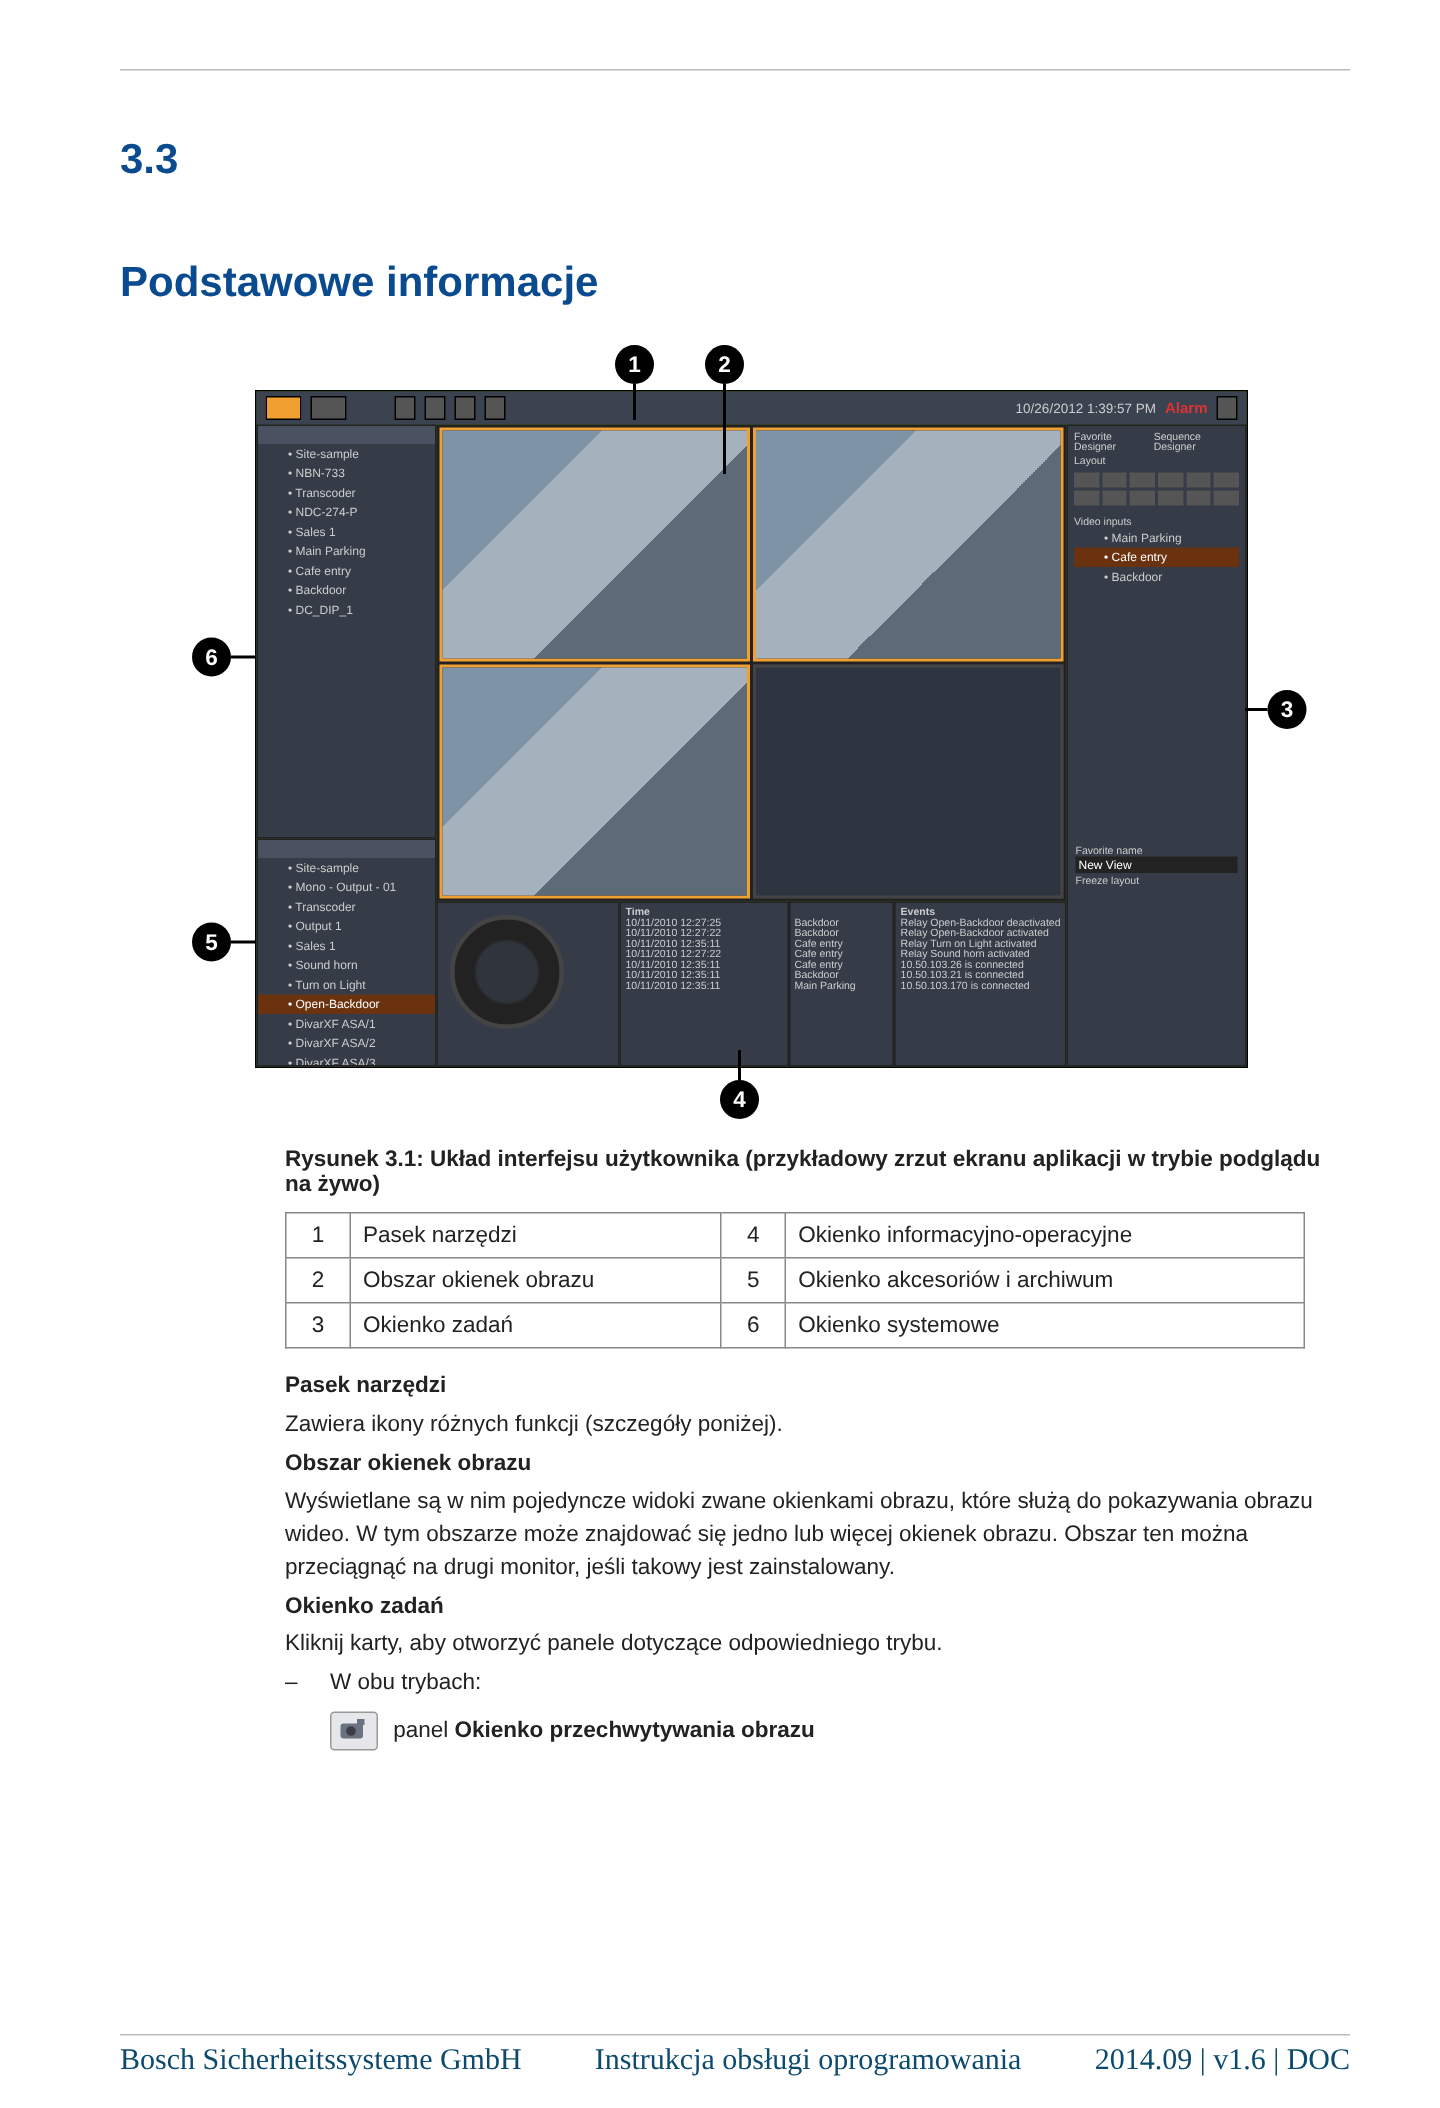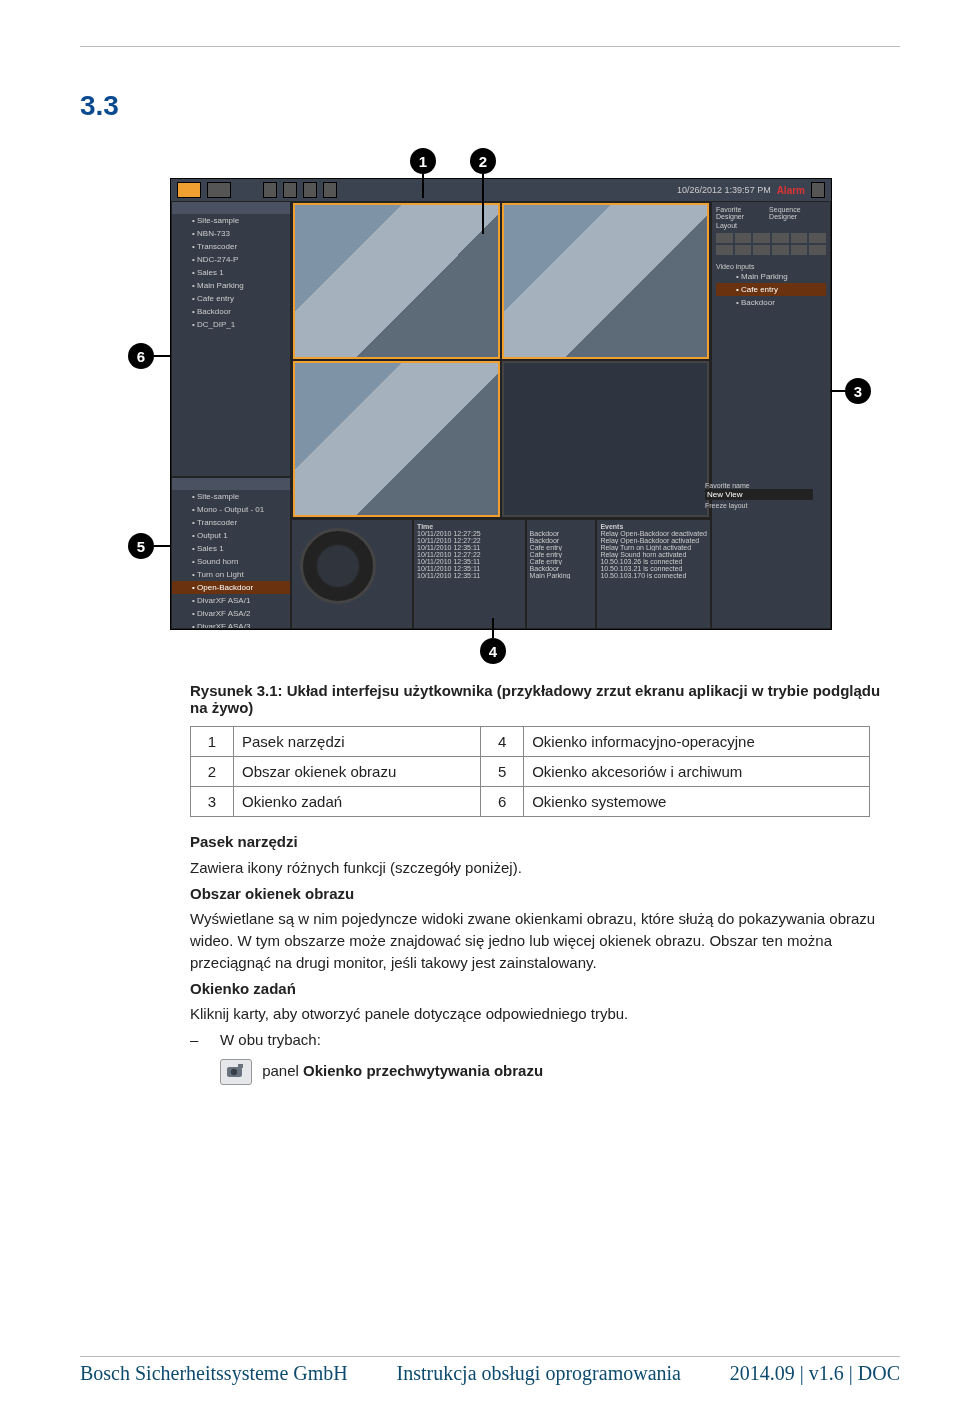--- a/index.html
+++ b/index.html
@@ -68,20 +68,21 @@
 </style>
 </head>
 <body>
 
 <div class="page">
   <div class="rule"></div>
 
   <div class="content">
     <div class="section-row">
       <span class="section-no">3.3</span>
+      <span class="section-title">Podstawowe informacje</span>
     </div>
 
     <div class="figure-wrap">
 
       <div class="callout" style="top:0;left:300px">1</div>
       <div class="callout-line" style="top:26px;left:312px;width:2px;height:24px"></div>
       <div class="callout" style="top:0;left:360px">2</div>
       <div class="callout-line" style="top:26px;left:372px;width:2px;height:60px"></div>
       <div class="callout" style="top:230px;left:735px">3</div>
       <div class="callout-line" style="top:242px;left:720px;width:15px;height:2px"></div>
@@ -218,21 +219,21 @@
                   <div></div>
               </div>
               <div class="right-list">
                 <div style="font-size:7px;color:#ccc">Video inputs</div>
                 <div id="right-inputs">
                     <div class="tree-item">• Main Parking</div>
                     <div class="tree-item sel">• Cafe entry</div>
                     <div class="tree-item">• Backdoor</div>
                   </div>
               </div>
-              <div style="position:absolute; bottom:120px; right:18px; width:108px;">
+              <div style="position:absolute; bottom:120px; right:6px; width:108px;">
                 <div style="font-size:7px;color:#ccc">Favorite name</div>
                 <div style="font-size:8px;color:#fff;background:#222;padding:1px 2px">New View</div>
                 <div style="font-size:7px;color:#ccc;margin-top:2px">Freeze layout</div>
               </div>
             </div>
           </div>
         </div>
       </div>
     </div>
 

